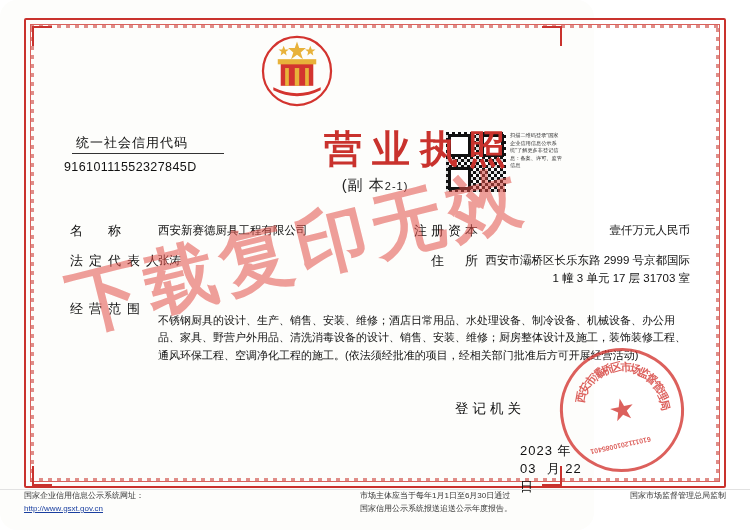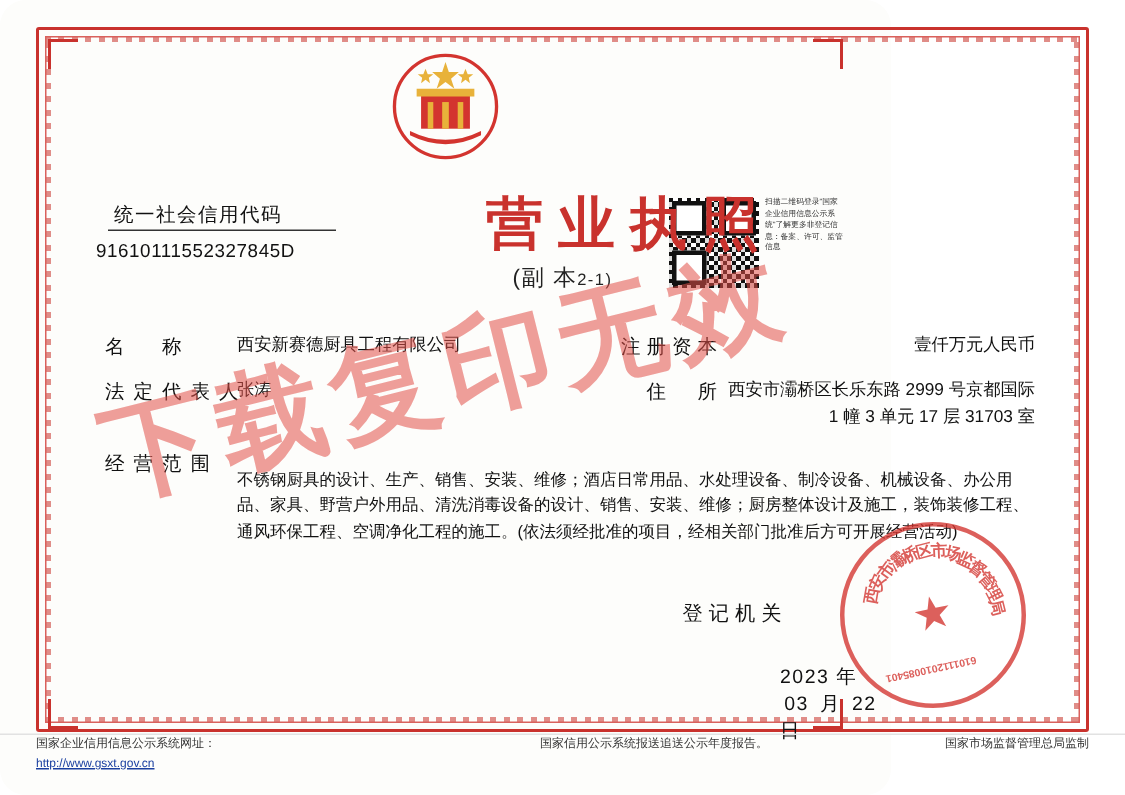--- a/index.html
+++ b/index.html
@@ -236,21 +236,20 @@
     position: absolute;
     left: 520px;
     top: 442px;
     font-size: 13px;
     color: #111;
     letter-spacing: 1px;
   }
   .sign-date span.num {
     display: inline-block;
     min-width: 22px;
-    text-align: center;
   }
 
   
   .seal {
     position: absolute;
     left: 560px;
     top: 348px;
     width: 118px;
     height: 118px;
     border-radius: 50%;
@@ -448,20 +447,21 @@
 
   <div class="watermark">下载复印无效</div>
 
   <div class="hr-top"></div>
   <div class="footer">
     <div class="footer-left">
       <div>国家企业信用信息公示系统网址：</div>
       <div><a href="#">http://www.gsxt.gov.cn</a></div>
     </div>
     <div class="footer-center">
+      <div>市场主体应当于每年1月1日至6月30日通过</div>
       <div>国家信用公示系统报送追送公示年度报告。</div>
     </div>
     <div class="footer-right">
       <div>国家市场监督管理总局监制</div>
     </div>
   </div>
 
 </div>
 
 </body></html>

